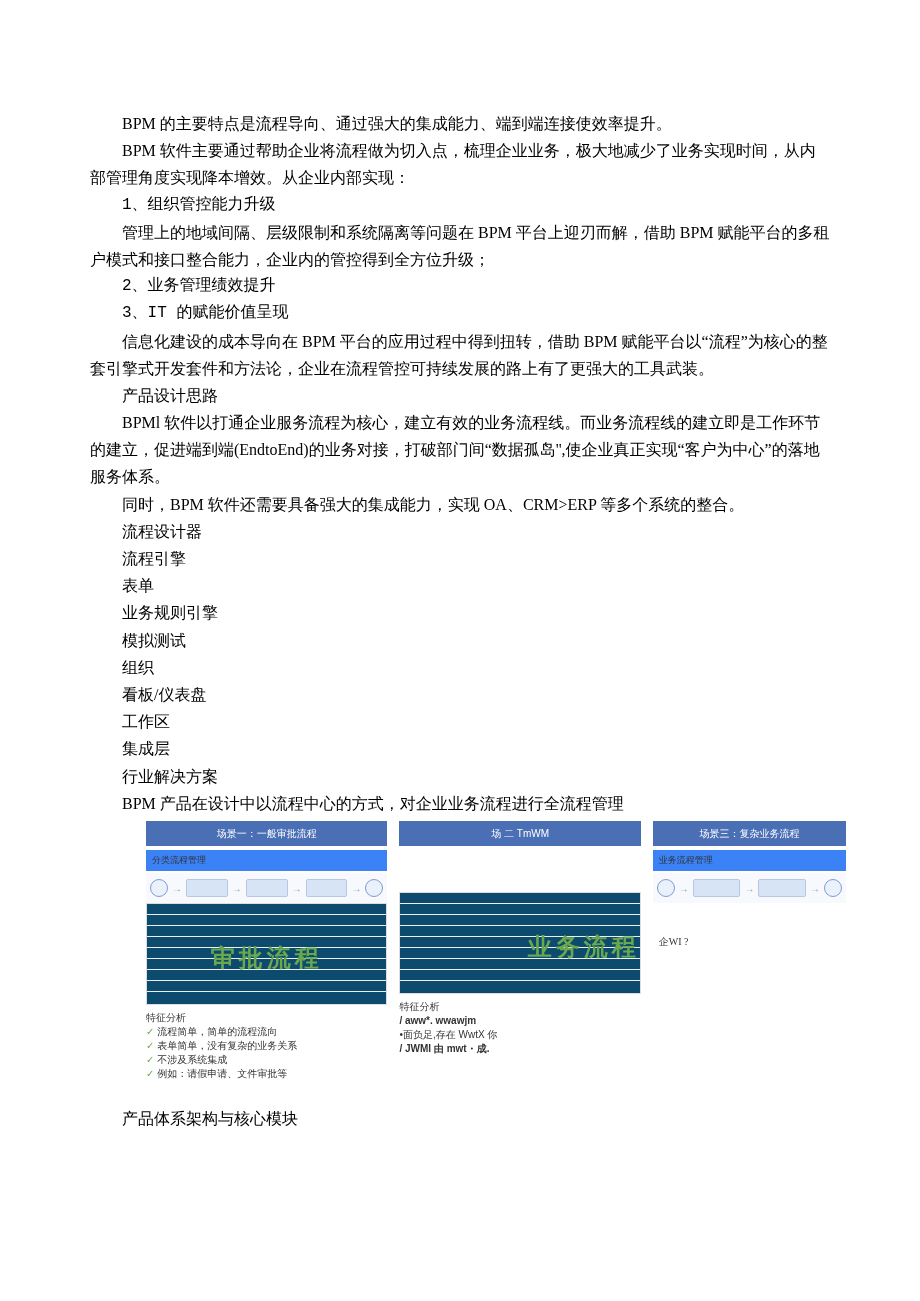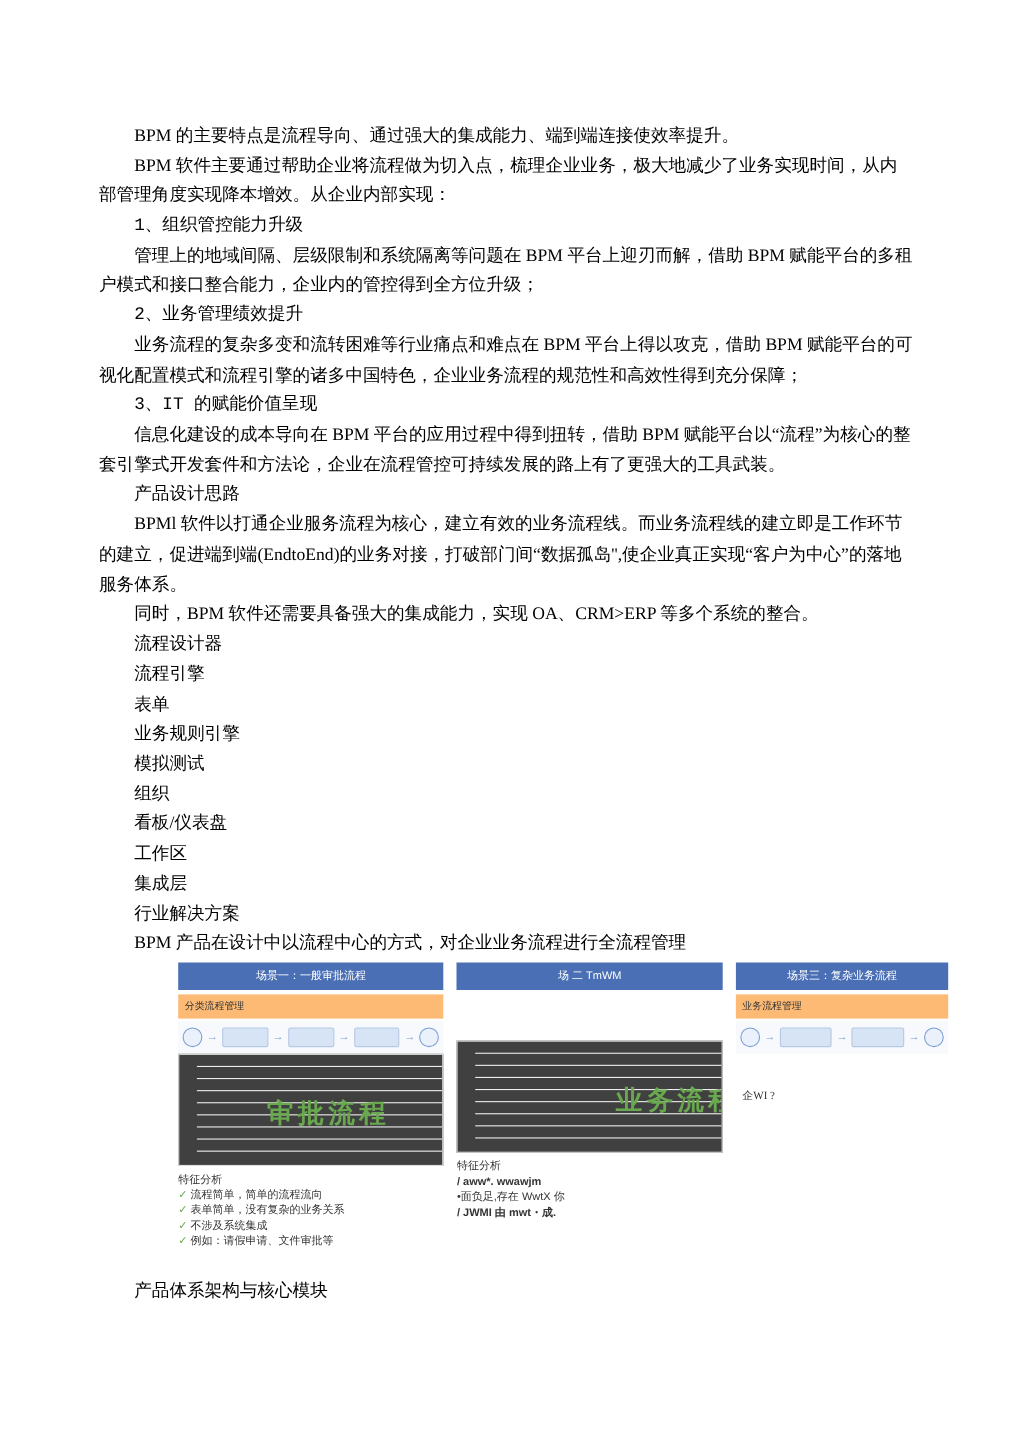--- a/index.html
+++ b/index.html
@@ -16,21 +16,21 @@
     padding: 110px 90px 60px 90px;
   }
   .para {
     text-indent: 2em;
     margin: 0;
   }
   .list-line { text-indent: 2em; margin:0;font-family:Liberation Mono, monospace; }
   .component-line { text-indent: 2em; margin:0; }
 
   .figure-area {
-    margin: 4px 0 0 72px;
+    margin: 4px 0 0 56px;
     width: 700px;
     display: flex;
     flex-direction: column;
   }
   .scenes {
     display: flex;
     gap: 12px;
   }
   .scene {
     flex: 1;
@@ -39,21 +39,21 @@
     font-family: Arial, sans-serif;
   }
   .scene-title {
     background: #4a6fb5;
     color: #fff;
     font-size: 10px;
     text-align: center;
     padding: 4px 0;
   }
   .scene-subbar {
-    background: #fdba74;
+    background: #3b82f6;
     font-size: 9px;
     color: #333;
     padding: 3px 6px;
     margin-top: 4px;
   }
   .flow-row {
     display: flex;
     align-items: center;
     gap: 4px;
     padding: 6px 4px;
@@ -74,24 +74,23 @@
     border:1px solid #b6c9e4;
     border-radius:2px;
   }
   .arrow {
     font-size:10px;
     color:#7a9ed6;
   }
   .scene-body {
     height: 100px;
     border:1px solid #ddd;
-    background: #404040;
+    background: #0c4a6e;
     position: relative;
     overflow: hidden;
-    padding-left: 16px;
   }
   .scene-body .rows div{
     height:10px;
     border-bottom:1px solid #eee;
   }
   .big-label {
     position:absolute;
     top: 34px;
     width:100%;
     text-align:center;
@@ -124,21 +123,20 @@
 </head>
 <body>
 
 <div class="page">
 
   <p class="para">BPM 的主要特点是流程导向、通过强大的集成能力、端到端连接使效率提升。</p>
   <p class="para">BPM 软件主要通过帮助企业将流程做为切入点，梳理企业业务，极大地减少了业务实现时间，从内部管理角度实现降本增效。从企业内部实现：</p>
   <p class="list-line">1、组织管控能力升级</p>
   <p class="para">管理上的地域间隔、层级限制和系统隔离等问题在 BPM 平台上迎刃而解，借助 BPM 赋能平台的多租户模式和接口整合能力，企业内的管控得到全方位升级；</p>
   <p class="list-line">2、业务管理绩效提升</p>
-  <p class="para">业务流程的复杂多变和流转困难等行业痛点和难点在 BPM 平台上得以攻克，借助 BPM 赋能平台的可视化配置模式和流程引擎的诸多中国特色，企业业务流程的规范性和高效性得到充分保障；</p>
   <p class="list-line">3、IT 的赋能价值呈现</p>
   <p class="para">信息化建设的成本导向在 BPM 平台的应用过程中得到扭转，借助 BPM 赋能平台以“流程”为核心的整套引擎式开发套件和方法论，企业在流程管控可持续发展的路上有了更强大的工具武装。</p>
   <p class="para">产品设计思路</p>
   <p class="para">BPMl 软件以打通企业服务流程为核心，建立有效的业务流程线。而业务流程线的建立即是工作环节的建立，促进端到端(EndtoEnd)的业务对接，打破部门间“数据孤岛'',使企业真正实现“客户为中心”的落地服务体系。</p>
   <p class="para">同时，BPM 软件还需要具备强大的集成能力，实现 OA、CRM&gt;ERP 等多个系统的整合。</p>
   <p class="component-line">流程设计器</p>
   <p class="component-line">流程引擎</p>
   <p class="component-line">表单</p>
   <p class="component-line">业务规则引擎</p>
   <p class="component-line">模拟测试</p>

